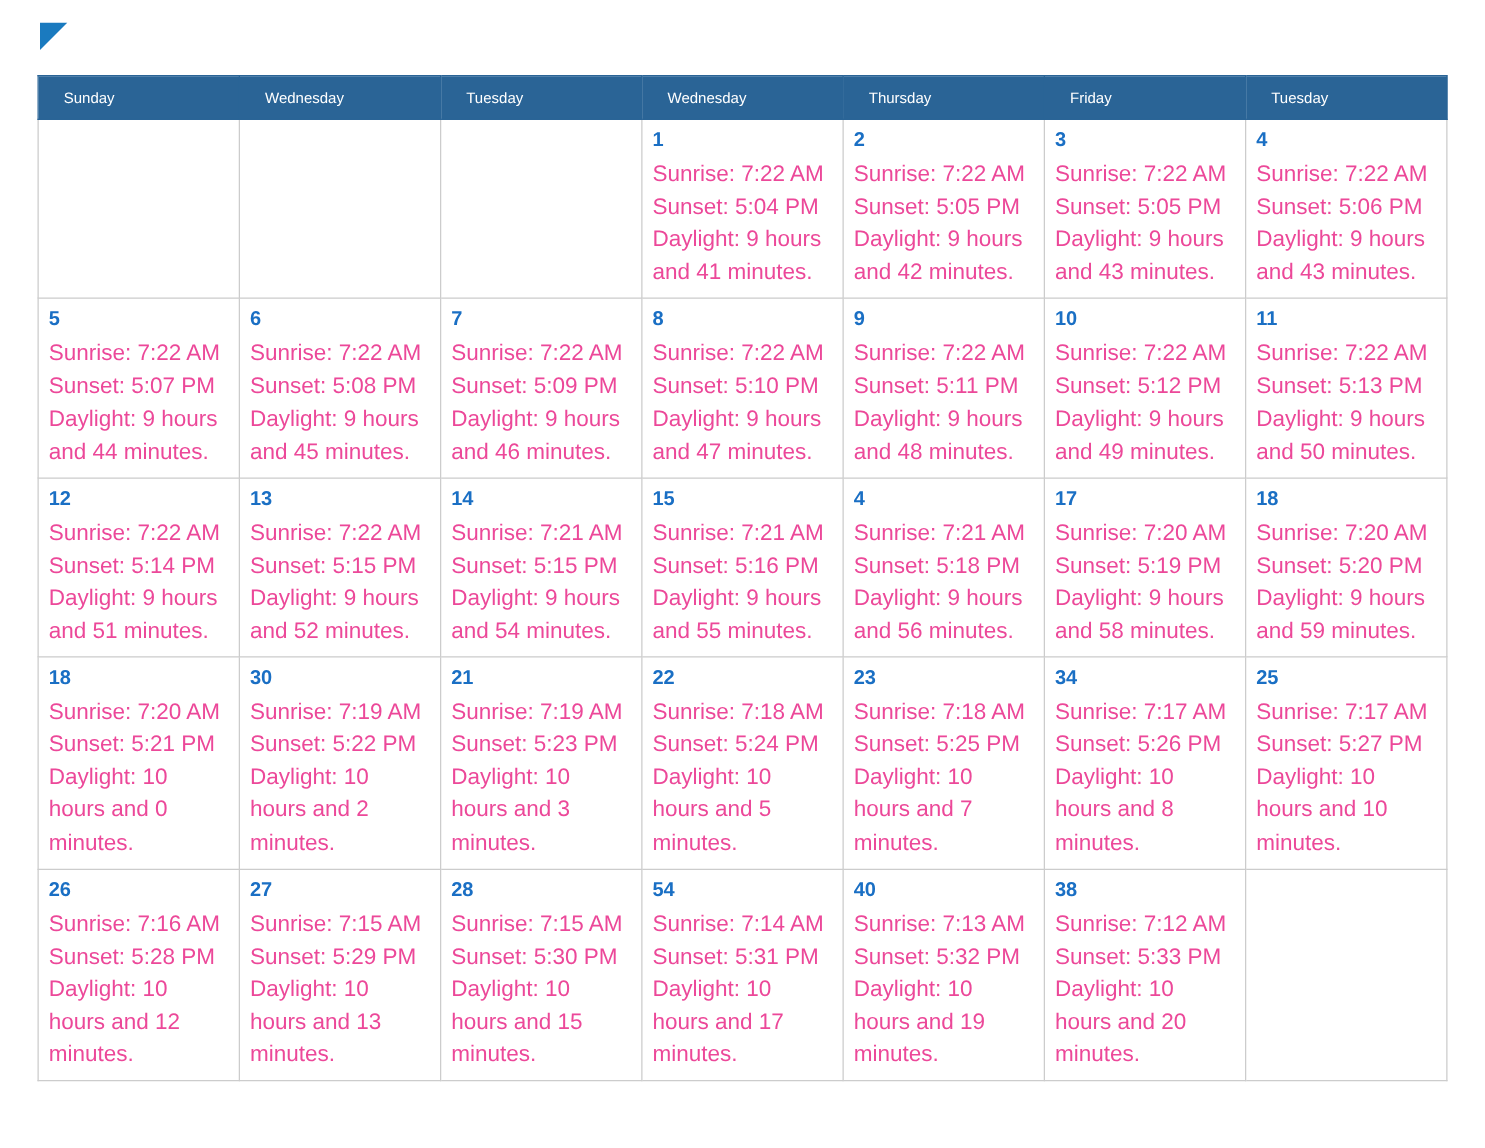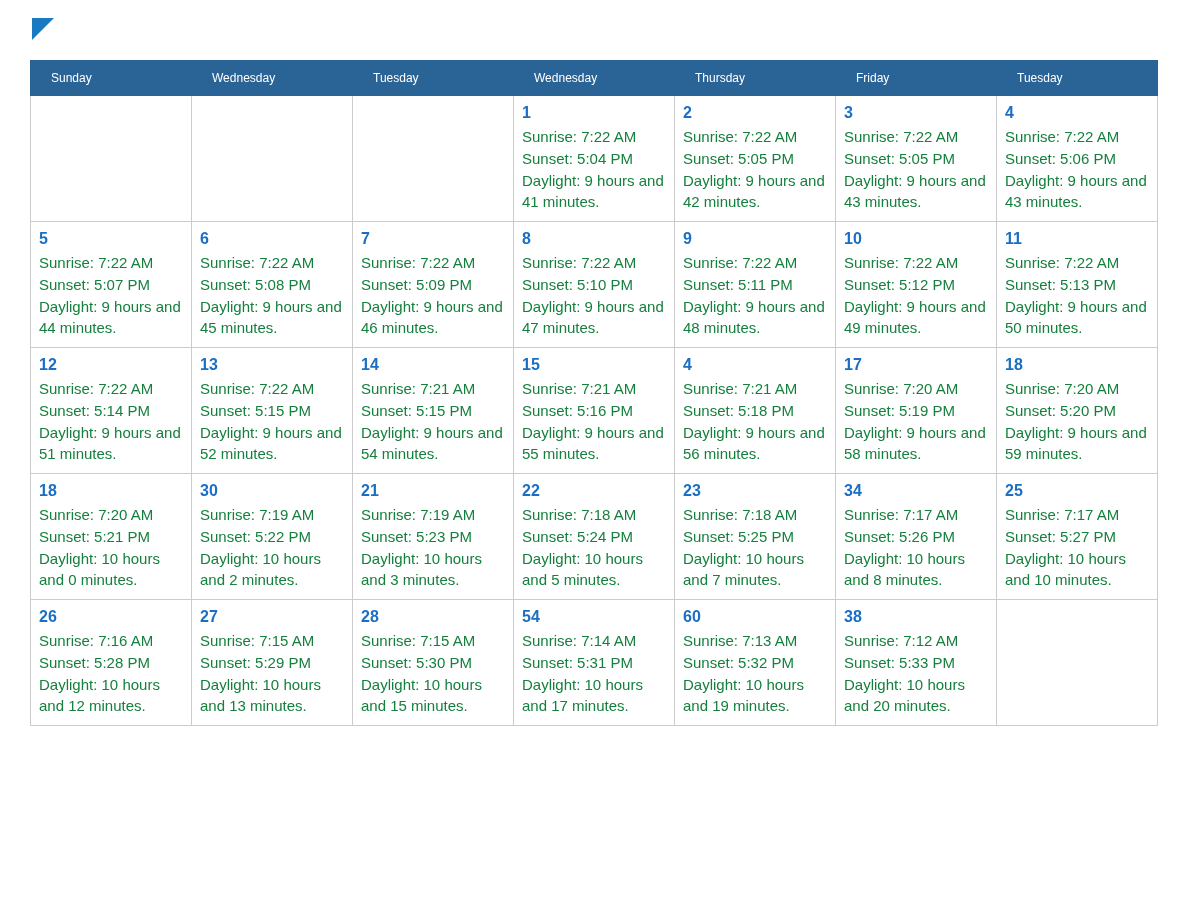--- a/index.html
+++ b/index.html
@@ -76,22 +76,22 @@
       color: #333;
     }
     .day-number {
       font-size: 16px;
       color: #1a6fc4;
       font-weight: bold;
       display: block;
       margin-bottom: 4px;
     }
     .day-info {
-      font-size: 15px;
-      color: #15803d;
+      font-size: 18px;
+      color: #ec4899;
       line-height: 1.45;
     }
     tbody tr td.empty {
       background: #fff;
     }
   </style>
 </head>
 <body>
 
 <div class="header-area">
@@ -247,21 +247,21 @@
         </td>
         <td>
           <span class="day-number">28</span>
           <div class="day-info">Sunrise: 7:15 AM<br>Sunset: 5:30 PM<br>Daylight: 10 hours and 15 minutes.</div>
         </td>
         <td>
           <span class="day-number">54</span>
           <div class="day-info">Sunrise: 7:14 AM<br>Sunset: 5:31 PM<br>Daylight: 10 hours and 17 minutes.</div>
         </td>
         <td>
-          <span class="day-number">60</span>
+          <span class="day-number">40</span>
           <div class="day-info">Sunrise: 7:13 AM<br>Sunset: 5:32 PM<br>Daylight: 10 hours and 19 minutes.</div>
         </td>
         <td>
           <span class="day-number">38</span>
           <div class="day-info">Sunrise: 7:12 AM<br>Sunset: 5:33 PM<br>Daylight: 10 hours and 20 minutes.</div>
         </td>
         <td class="empty"></td>
       </tr>
     </tbody>
 </table>

